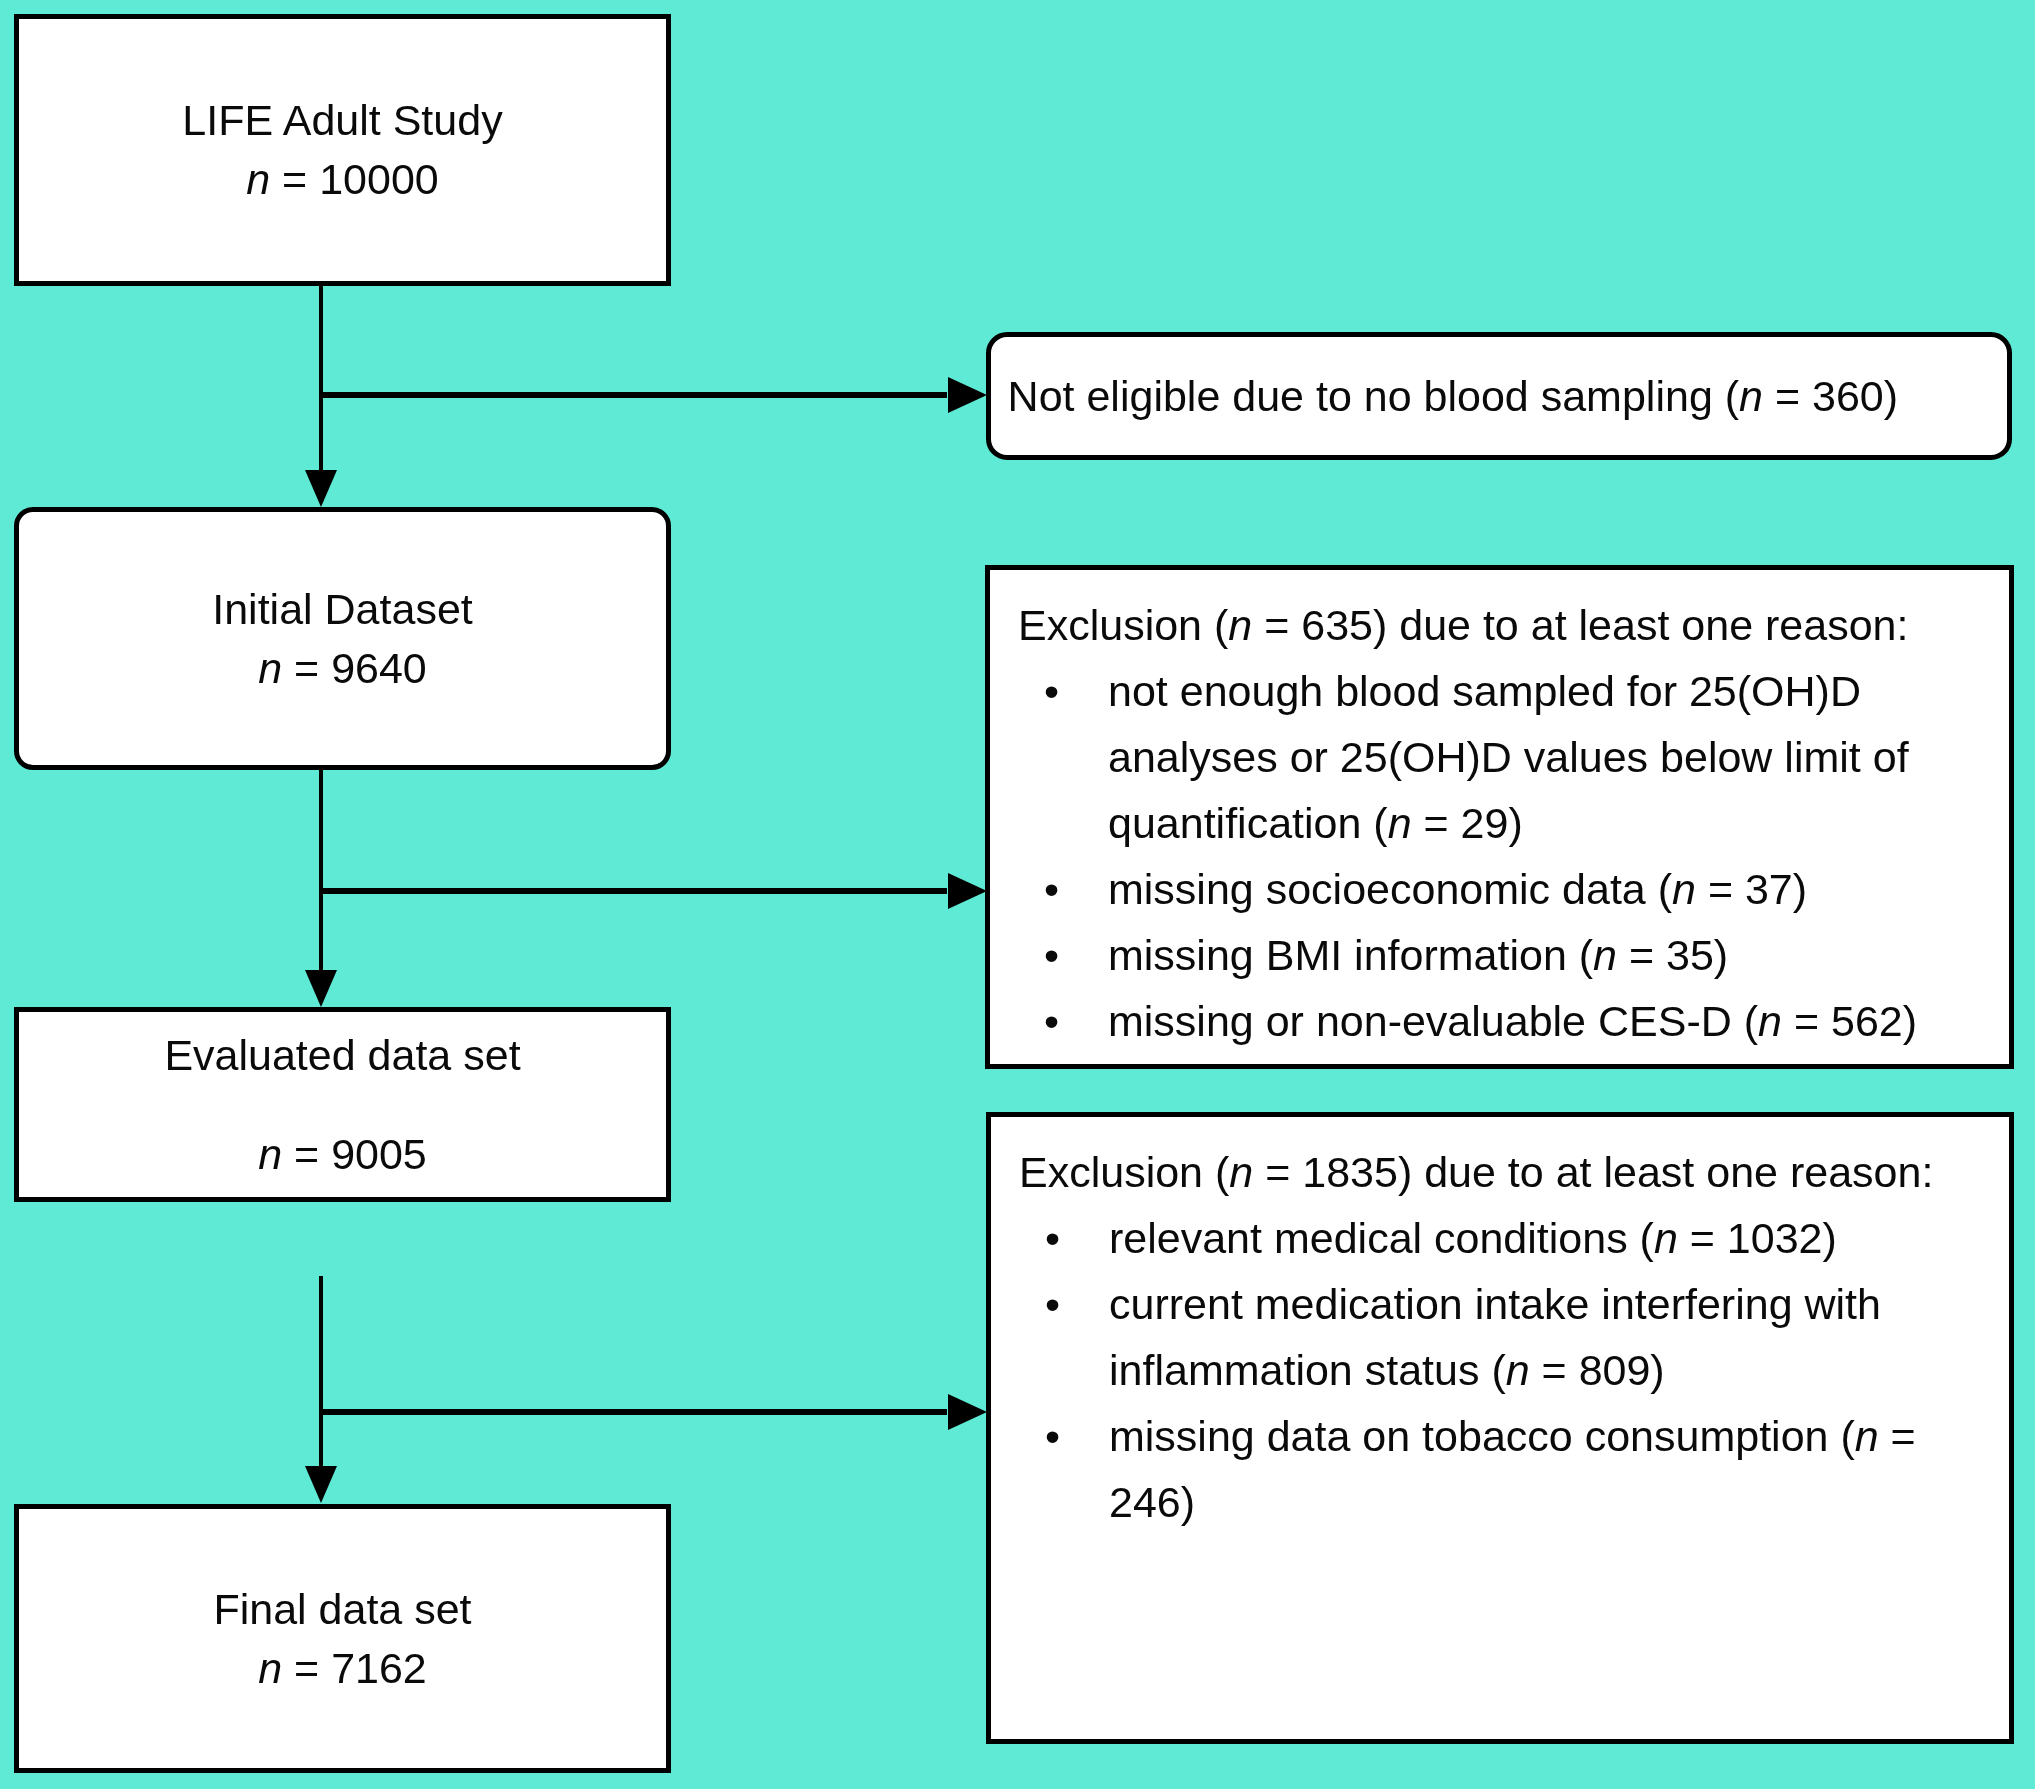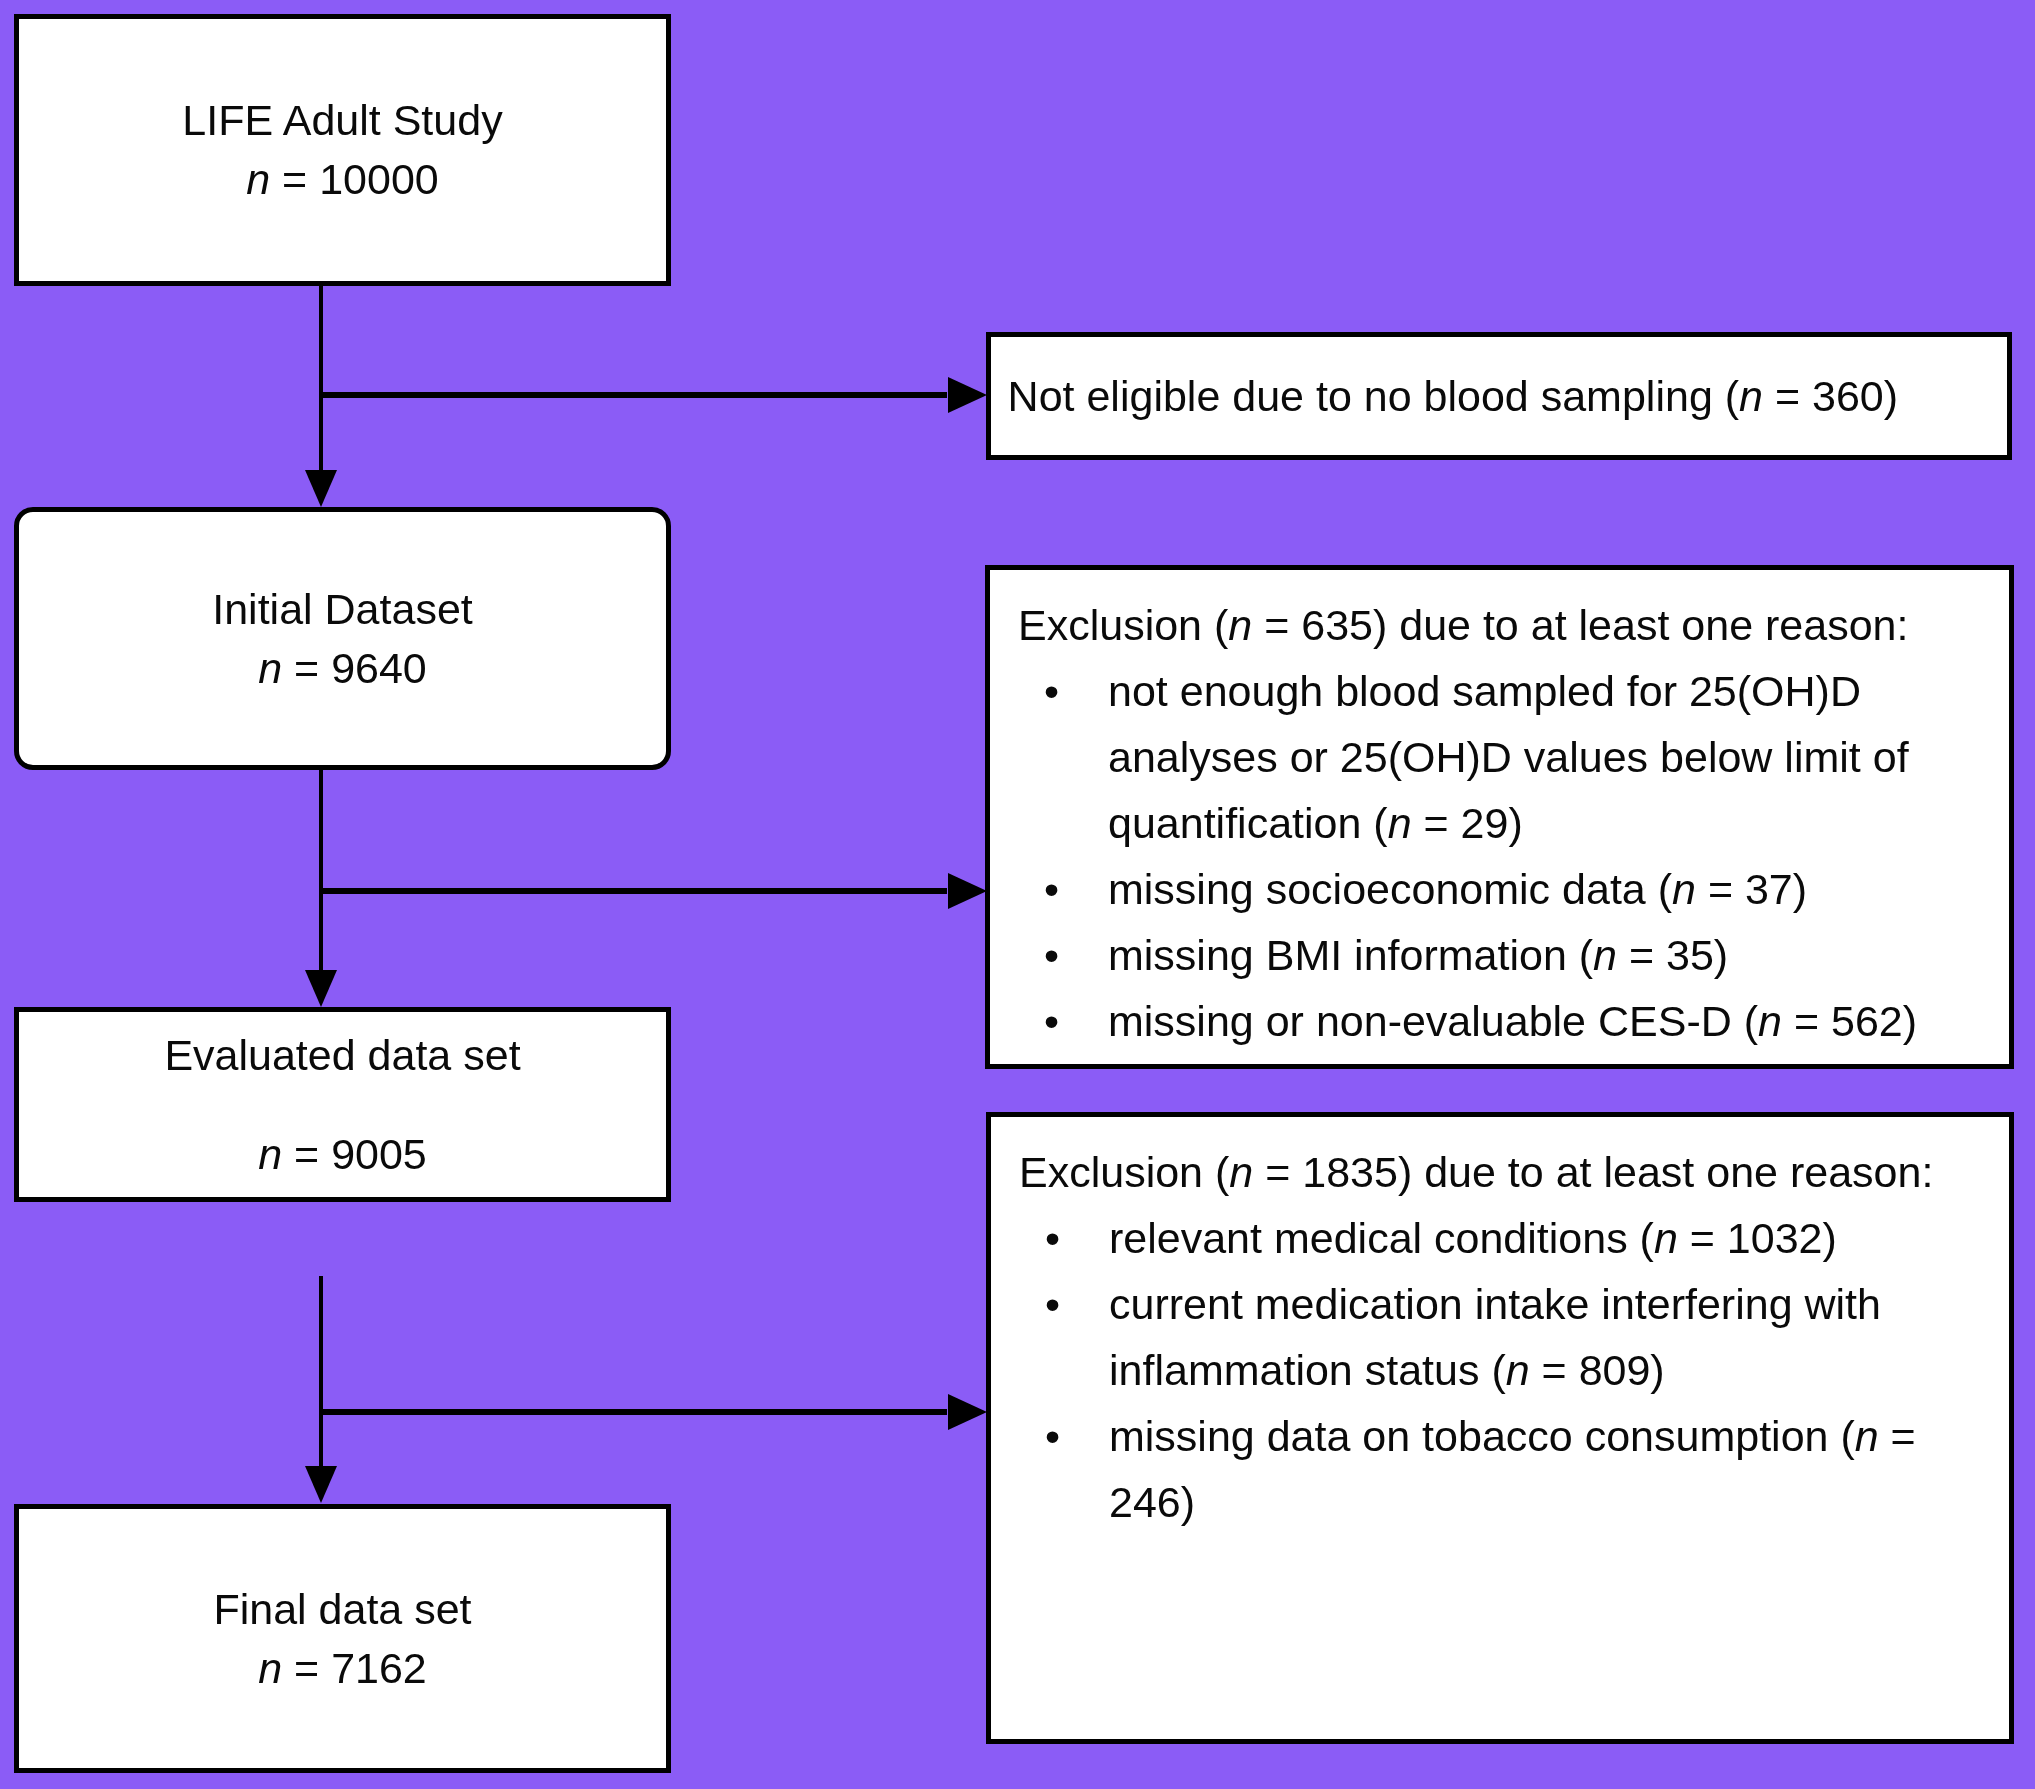--- a/index.html
+++ b/index.html
@@ -1,20 +1,20 @@
 <!DOCTYPE html>
 <html style="font-size:11px"><head>
 <meta charset="utf-8">
 <style>
   html, body { margin: 0; padding: 0; background: #ffffff; }
   .canvas {
     position: relative;
     width: 2035px;
     height: 1789px;
-    background: #8b5cf6;
+    background: #5eead4;
     font-family: "Liberation Sans", sans-serif;
     color: #0a0a0a;
   }
   .box {
     position: absolute;
     box-sizing: border-box;
     border: 5.5px solid #000000;
     background: #ffffff;
   }
   
@@ -29,20 +29,21 @@
     font-size: 43px;
     line-height: 59px;
   }
   .flow-box .count i, .italic-n i { font-style: italic; }
   
   .side-box { font-size: 43px; }
   .side-single {
     display: flex;
     align-items: center;
     padding-left: 16.6px;
+    border-radius: 21px;
   }
   .side-exclusion {
     padding: 22px 12.4px 11px 28px;
     line-height: 66px;
   }
   .side-exclusion .heading { margin: 0; }
   ul.reasons {
     margin: 0;
     padding: 0;
     list-style: none;

